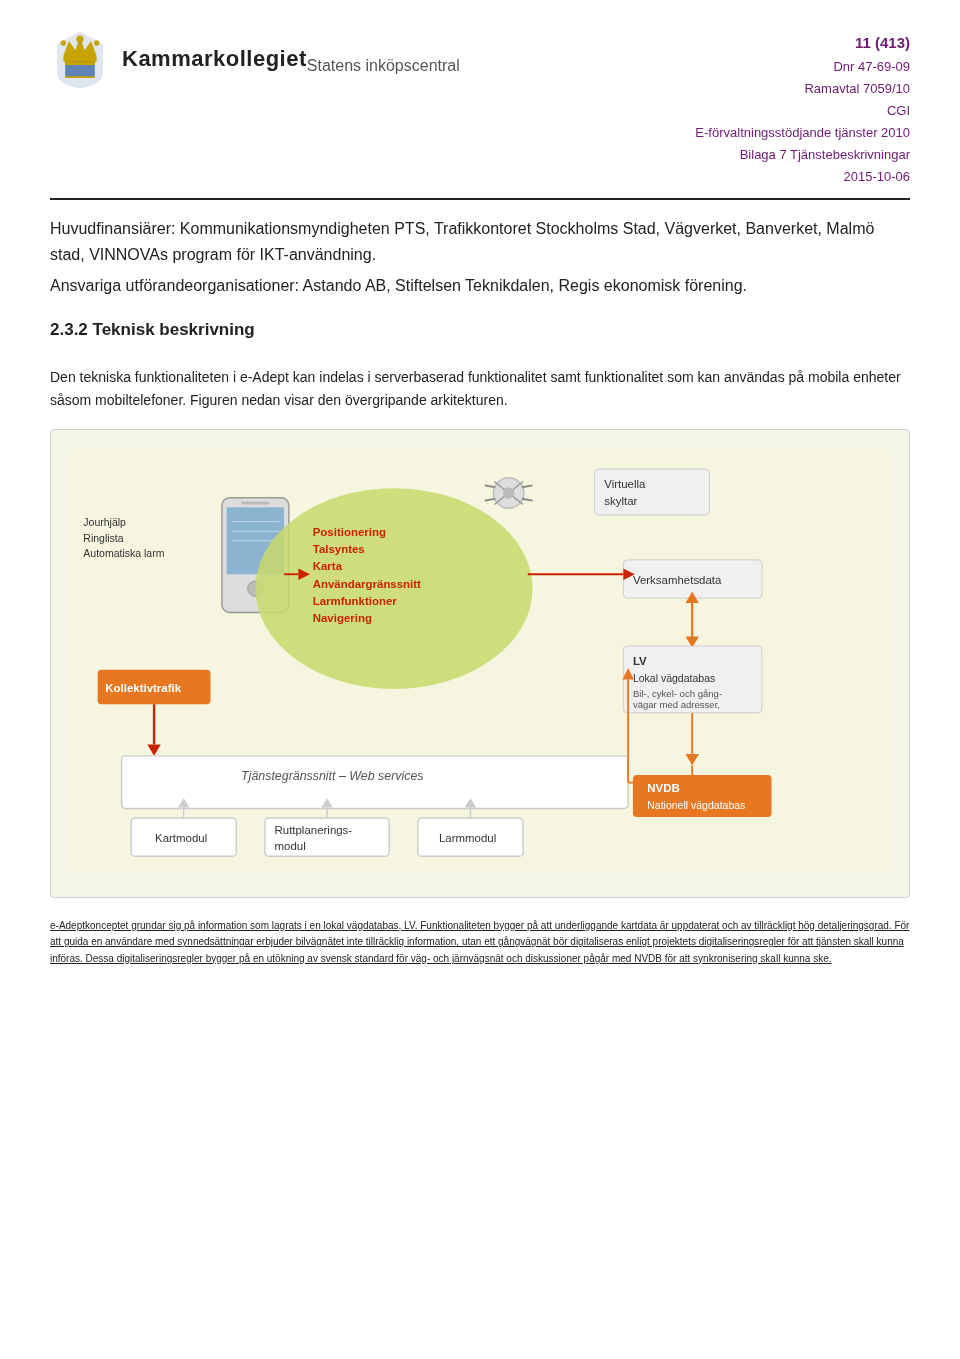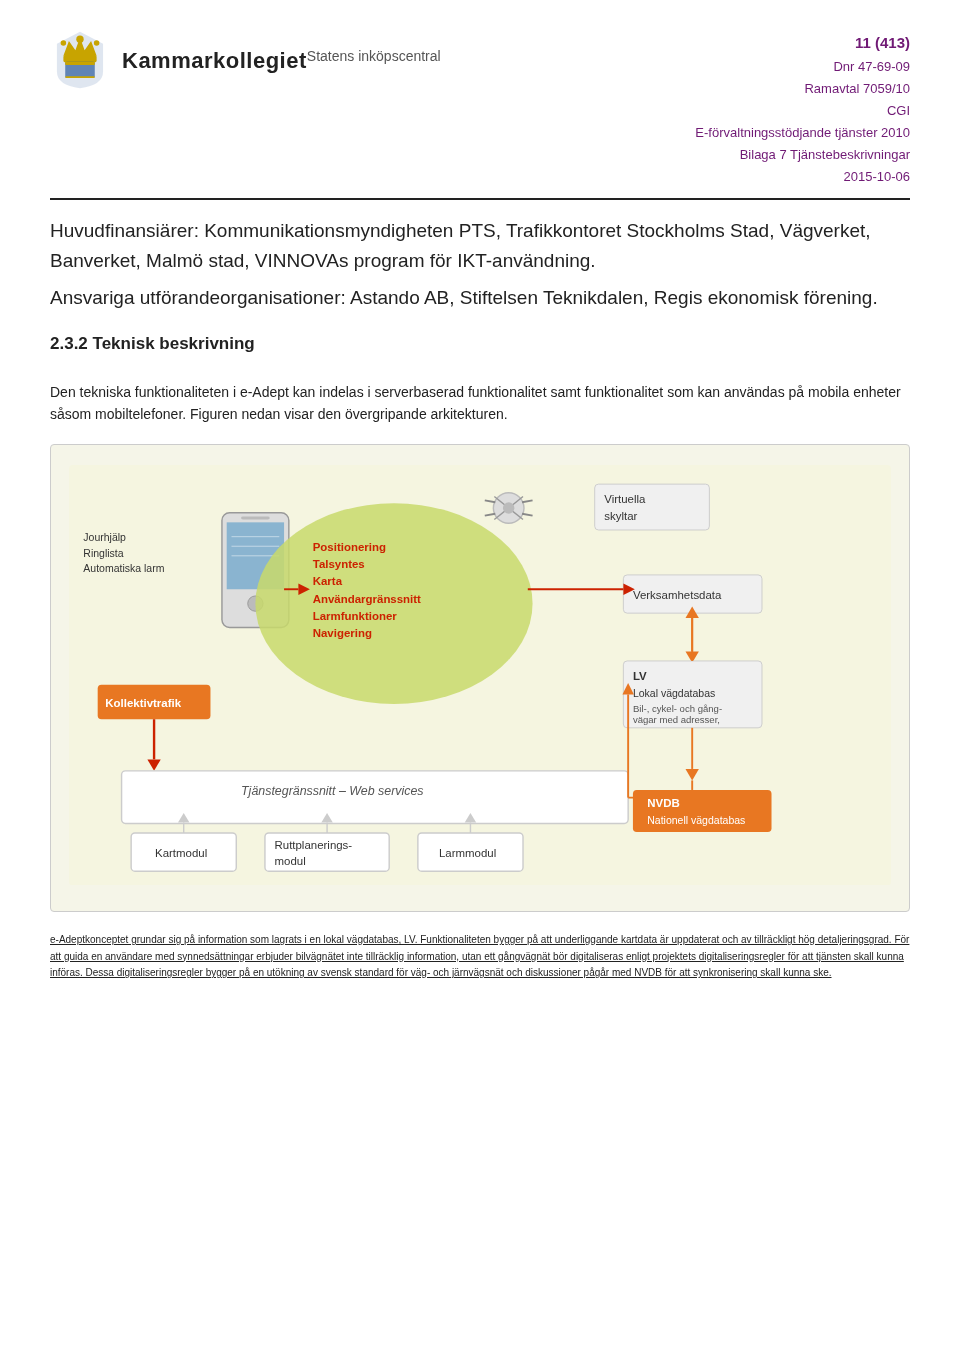--- a/index.html
+++ b/index.html
@@ -37,39 +37,39 @@
       display: flex;
       flex-direction: row;
     }
     .logo-title {
       font-size: 22px;
       font-weight: bold;
       color: #222;
       letter-spacing: 0.5px;
     }
     .logo-subtitle {
-      font-size: 14px;
+      font-size: 16px;
       color: #555;
-      margin-top: 2px;
+      margin-top: 12px;
       text-align: right;
     }
     .header-right {
       text-align: right;
       font-size: 13px;
       color: #701a75;
       line-height: 1.7;
     }
     .header-right .page-number {
       font-size: 15px;
       font-weight: bold;
     }
     
     .meta-block {
       margin-bottom: 18px;
-      font-size: 19px;
+      font-size: 16px;
       color: #222;
       line-height: 1.6;
     }
     .meta-block p { margin-bottom: 6px; }
     
     .section-heading {
       font-size: 17px;
       font-weight: bold;
       margin: 18px 0 24px 0;
     }

